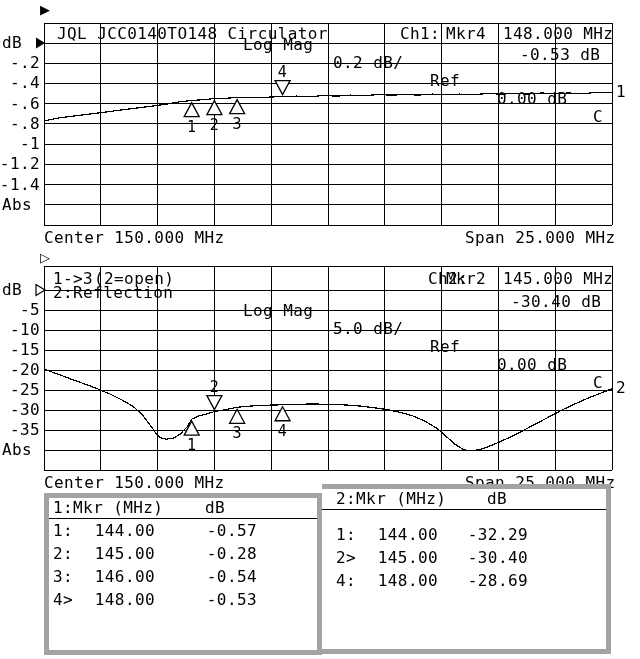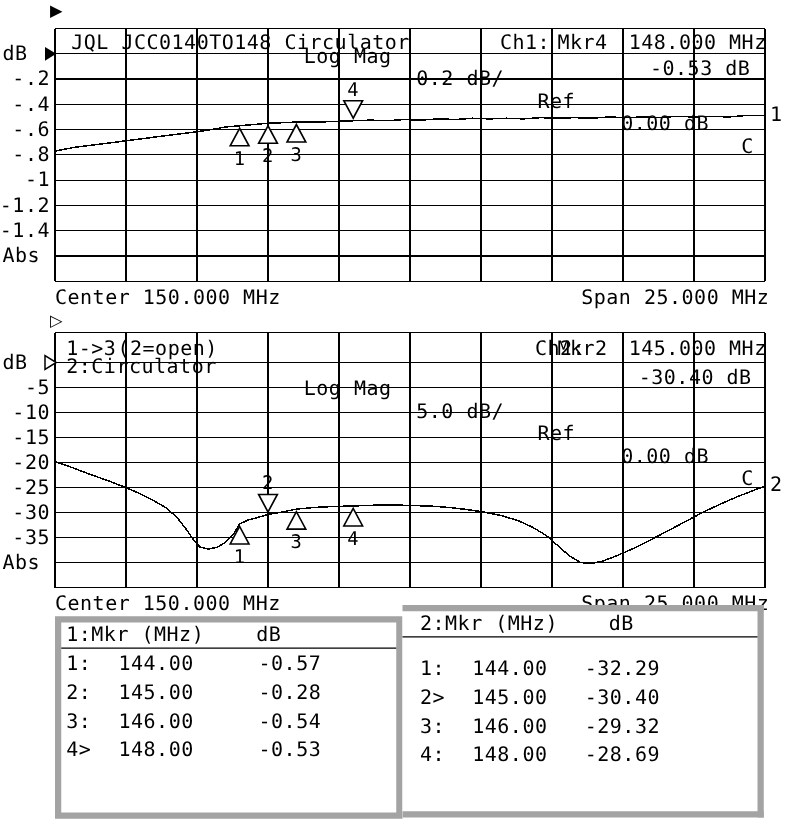--- a/index.html
+++ b/index.html
@@ -141,21 +141,21 @@
 <span class="abs txt" style="left:400px;top:25px;">Ch1:</span>
 <span class="abs txt" style="left:446px;top:25px;">Mkr4</span>
 <span class="abs txt" style="left:503px;top:25px;">148.000 MHz</span>
 <span class="abs txt" style="left:520px;top:46px;">-0.53 dB</span>
 
 <span class="abs txt" style="left:44px;top:229px;">Center 150.000 MHz</span>
 <span class="abs txt" style="left:465px;top:229px;">Span 25.000 MHz</span>
 
 <div class="abs txt" style="left:0;top:248px;width:640px;height:18px;">
   <span class="abs icon" style="left:40px;top:1px;">▷</span>
-  <span class="abs" style="left:53px;">2:Circulator</span>
+  <span class="abs" style="left:53px;">2:Reflection</span>
   <span class="abs" style="left:243px;">Log Mag</span>
   <span class="abs" style="left:333px;">5.0 dB/</span>
   <span class="abs" style="left:430px;">Ref</span>
   <span class="abs" style="left:497px;">0.00 dB</span>
   <span class="abs" style="left:593px;">C</span>
 </div>
 
 <span class="abs txt" style="left:53px;top:270px;">1-&gt;3</span>
 <span class="abs txt" style="left:94px;top:270px;">(2=open)</span>
 <span class="abs txt" style="left:400px;top:270px;margin-left:28px;">Ch2:</span>
@@ -177,15 +177,14 @@
     <div class="trow"><span class="tid">4&gt;</span><span class="tfreq">148.00</span><span class="tval">-0.53</span></div>
   </div>
 
 <div class="mkr-table mt2" style="left:322px;top:484px;width:289px;height:170px;border-left:none;">
   <div class="thead">
     <span>2:Mkr (MHz)</span>
     <span class="hunit">dB</span>
   </div>
 <div class="trow"><span class="tid">1:</span><span class="tfreq">144.00</span><span class="tval">-32.29</span></div>
     <div class="trow"><span class="tid">2&gt;</span><span class="tfreq">145.00</span><span class="tval">-30.40</span></div>
-    <div class="trow"><span class="tid">3:</span><span class="tfreq">146.00</span><span class="tval">-29.32</span></div>
     <div class="trow"><span class="tid">4:</span><span class="tfreq">148.00</span><span class="tval">-28.69</span></div>
   </div>
 
 </body></html>

